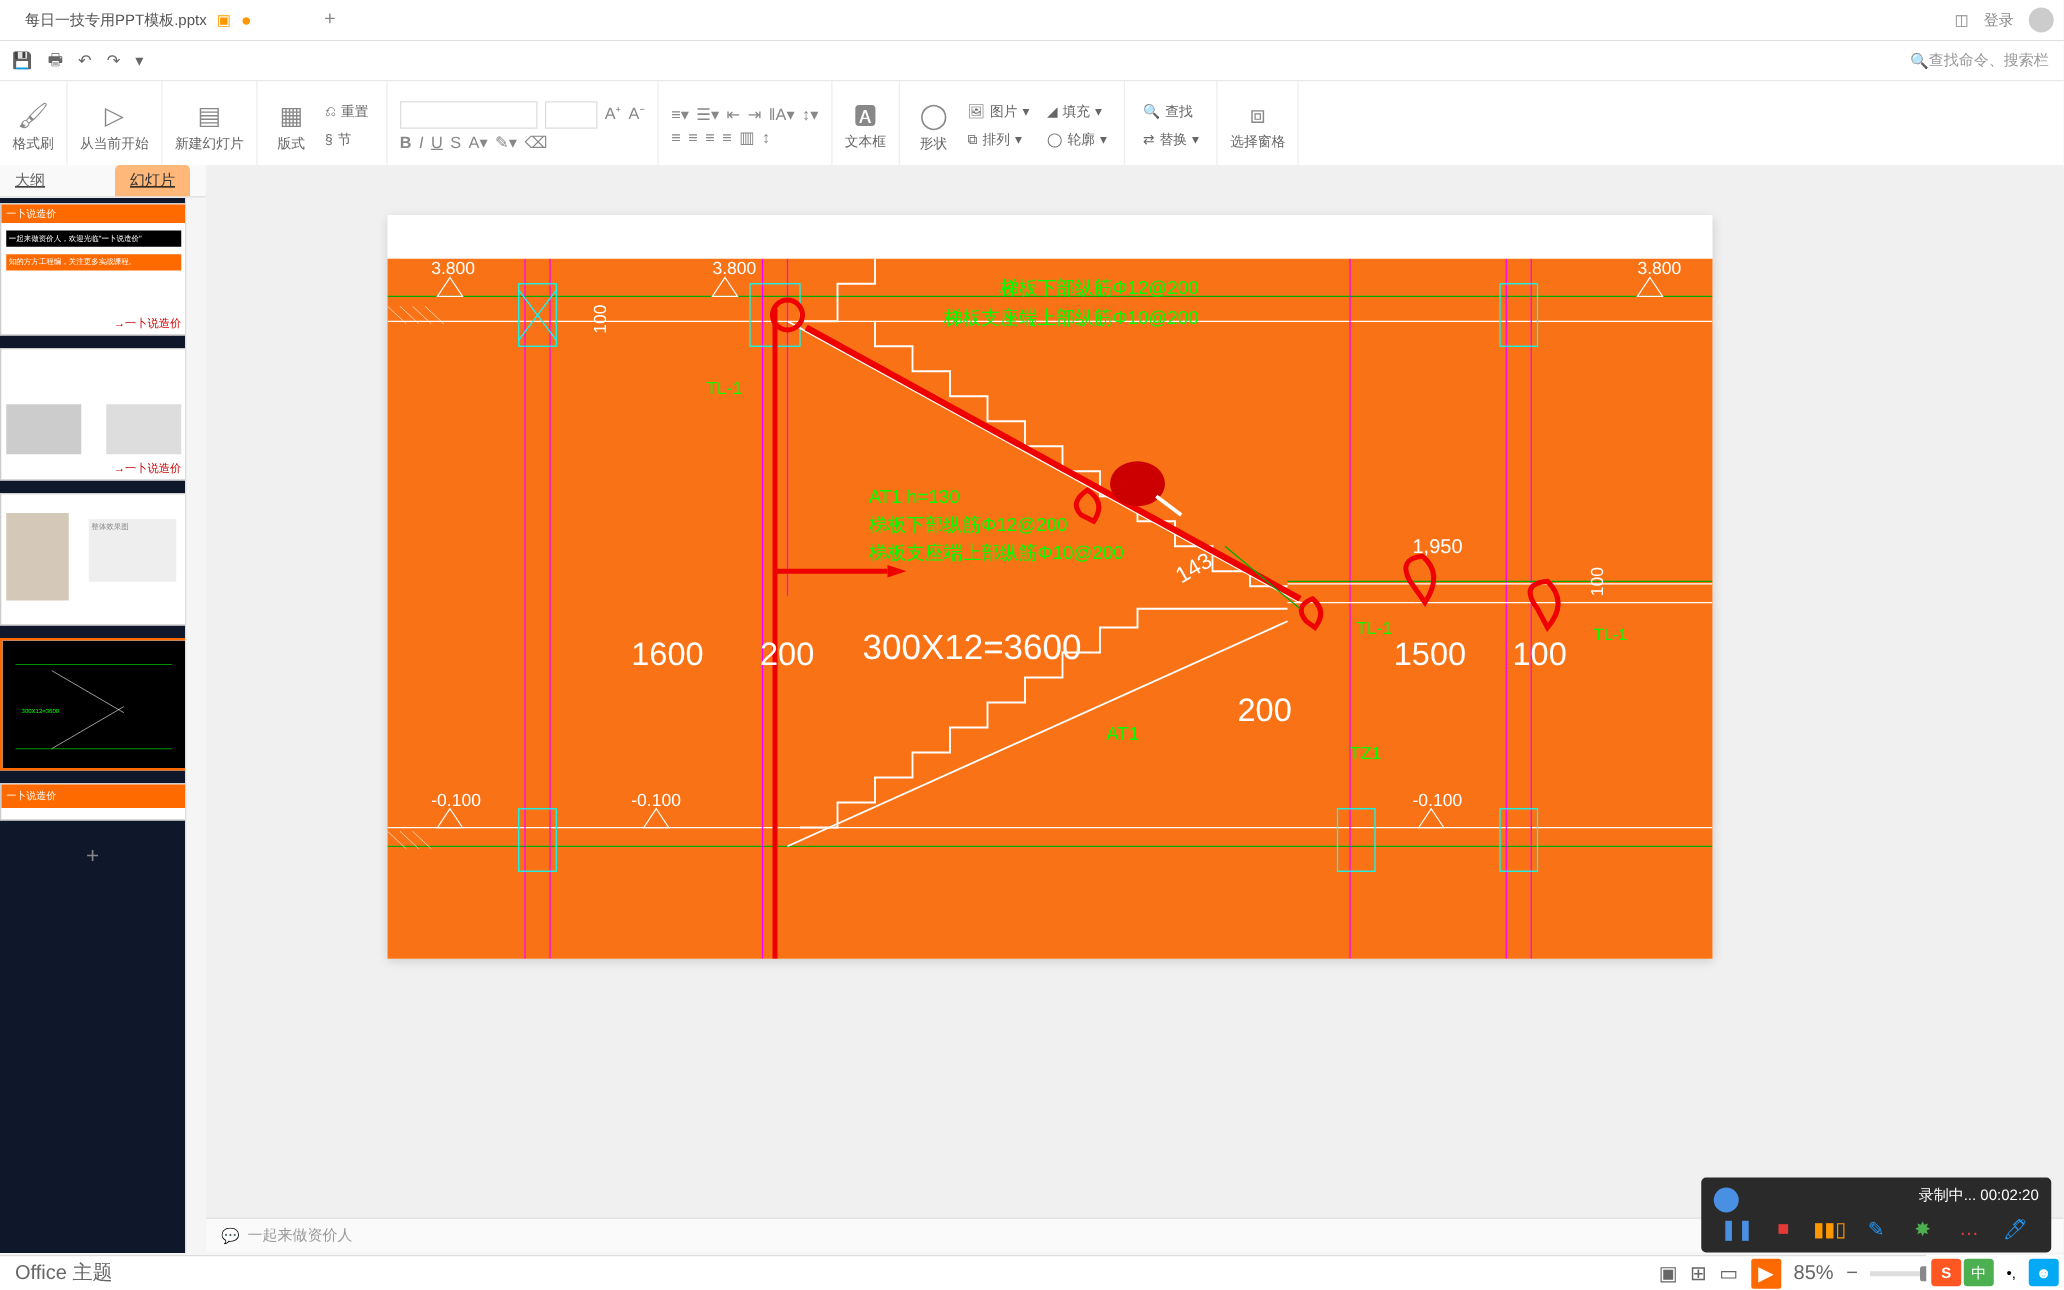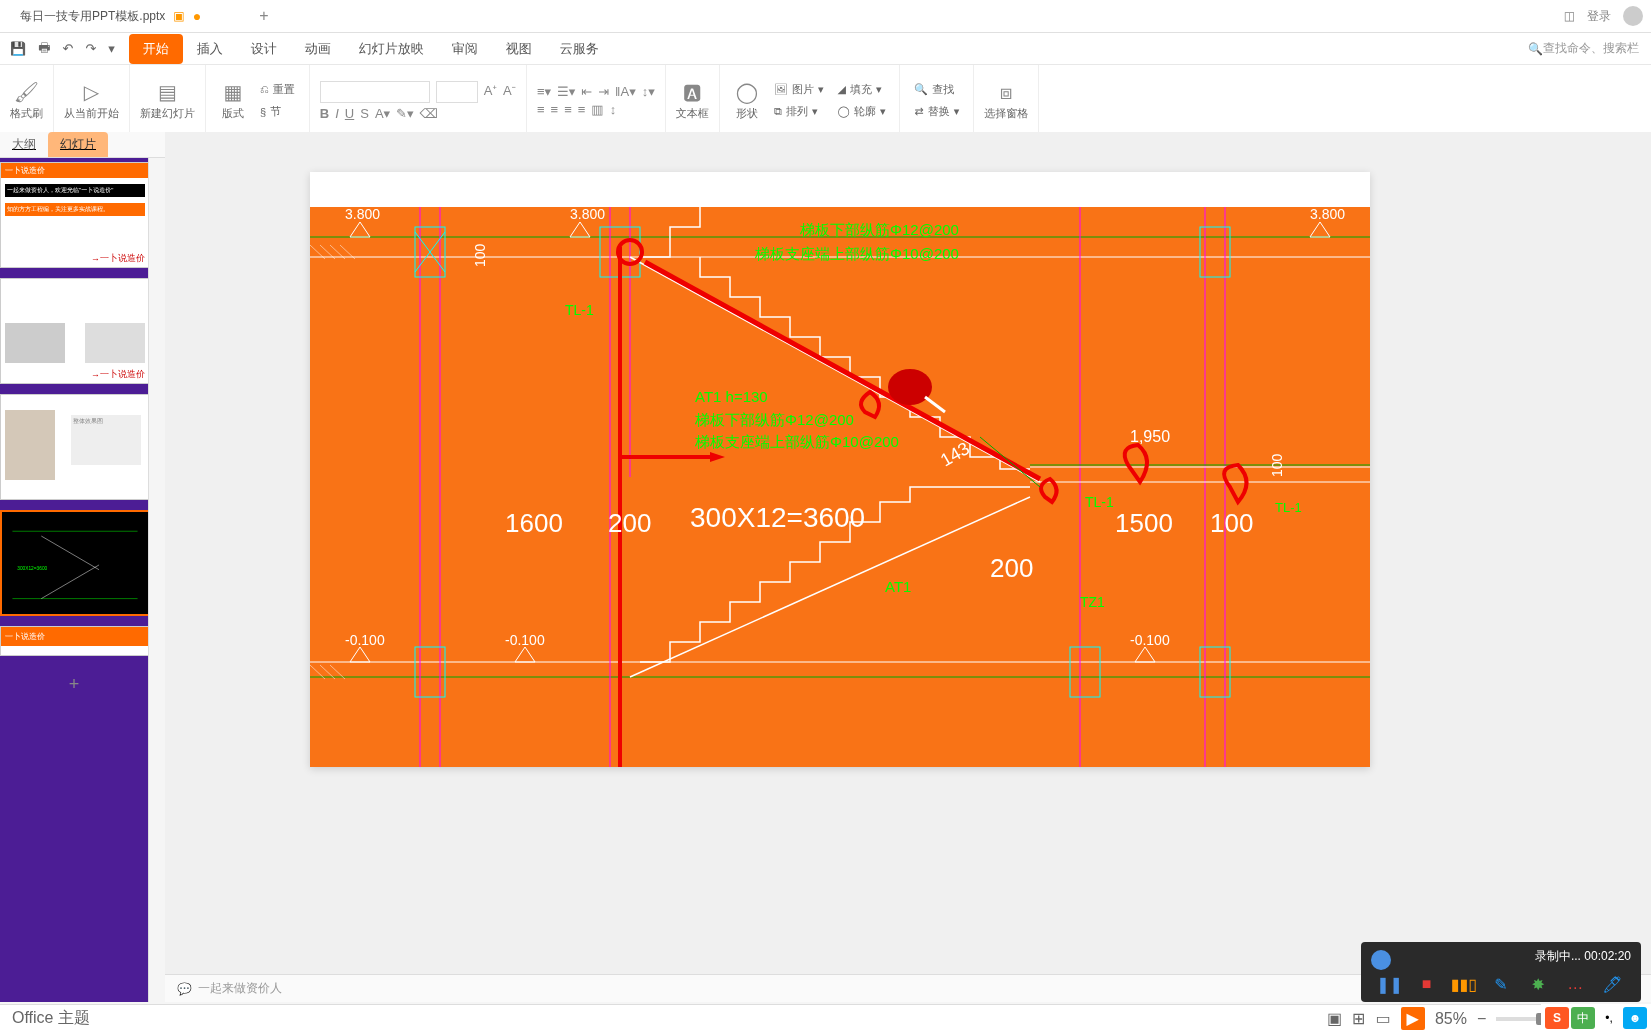--- a/index.html
+++ b/index.html
@@ -28,23 +28,23 @@
 .ribbon-group-h { display: flex; flex-direction: row; align-items: center; gap: 6px; padding: 4px 10px; border-right: 1px solid #eee; }
 .ribbon-stack { display: flex; flex-direction: column; gap: 3px; font-size: 11px; color: #666; }
 .ribbon-btn { display: flex; align-items: center; gap: 4px; padding: 2px 4px; }
 .font-box { border: 1px solid #ddd; height: 22px; width: 110px; }
 .font-size-box { border: 1px solid #ddd; height: 22px; width: 42px; }
 .icon-row { display: flex; gap: 6px; color: #888; font-size: 13px; }
 
 
 .left-tabs { position: absolute; top: 132px; left: 0; width: 165px; height: 26px; display: flex; background: #f9f9f9; border-bottom: 1px solid #ddd; text-decoration: underline; }
 .left-tab { padding: 4px 12px; font-size: 12px; color: #666; }
-.left-tab.active { background: #ffb77a; color: #333; border-radius: 4px 4px 0 0; }
-
-.slide-panel { position: absolute; top: 158px; left: 0; width: 149px; bottom: 30px; background: #4c1d95; overflow-y: auto; border-right: 1px solid #ddd; }
+.left-tab.active { background: #ffb77a; color: #333; border-radius: 4px 4px 0 0; margin-left: 44px; }
+
+.slide-panel { position: absolute; top: 158px; left: 0; width: 149px; bottom: 30px; background: #0f172a; overflow-y: auto; border-right: 1px solid #ddd; }
 .slide-thumb { margin: 4px auto 10px; width: 150px; height: 106px; border: 1px solid #ccc; background: #fff; position: relative; overflow: hidden; font-size: 7px; }
 .slide-thumb.active { border: 2px solid #ff6a00; }
 .thumb-add { text-align: center; padding: 8px; color: #888; font-size: 18px; cursor: pointer; }
 
 
 .canvas-area { position: absolute; top: 132px; left: 165px; right: 0; bottom: 30px; background: #f0f0f0; overflow: auto; }
 .slide-canvas { position: absolute; top: 40px; left: 145px; width: 1060px; height: 595px; background: #fff; box-shadow: 0 2px 8px rgba(0,0,0,0.15); }
 .cad-drawing { position: absolute; top: 35px; left: 0; width: 1060px; height: 560px; background: #f97316; }
 
 
@@ -89,30 +89,20 @@
     <div class="avatar"></div>
   </div>
 </div>
 
 <div class="menu-row">
   <span class="qa-btn">💾</span>
   <span class="qa-btn">🖶</span>
   <span class="qa-btn">↶</span>
   <span class="qa-btn">↷</span>
   <span class="qa-btn">▾</span>
-  <div class="menu-tabs">
-    <div class="menu-tab active">开始</div>
-    <div class="menu-tab">插入</div>
-    <div class="menu-tab">设计</div>
-    <div class="menu-tab">动画</div>
-    <div class="menu-tab">幻灯片放映</div>
-    <div class="menu-tab">审阅</div>
-    <div class="menu-tab">视图</div>
-    <div class="menu-tab">云服务</div>
-  </div>
   <div class="search-right">
     <span>🔍</span>
     <span>查找命令、搜索栏</span>
   </div>
 </div>
 
 <div class="ribbon">
   <div class="ribbon-group">
     <div class="icon-large">🖌</div>
     <span>格式刷</span>

